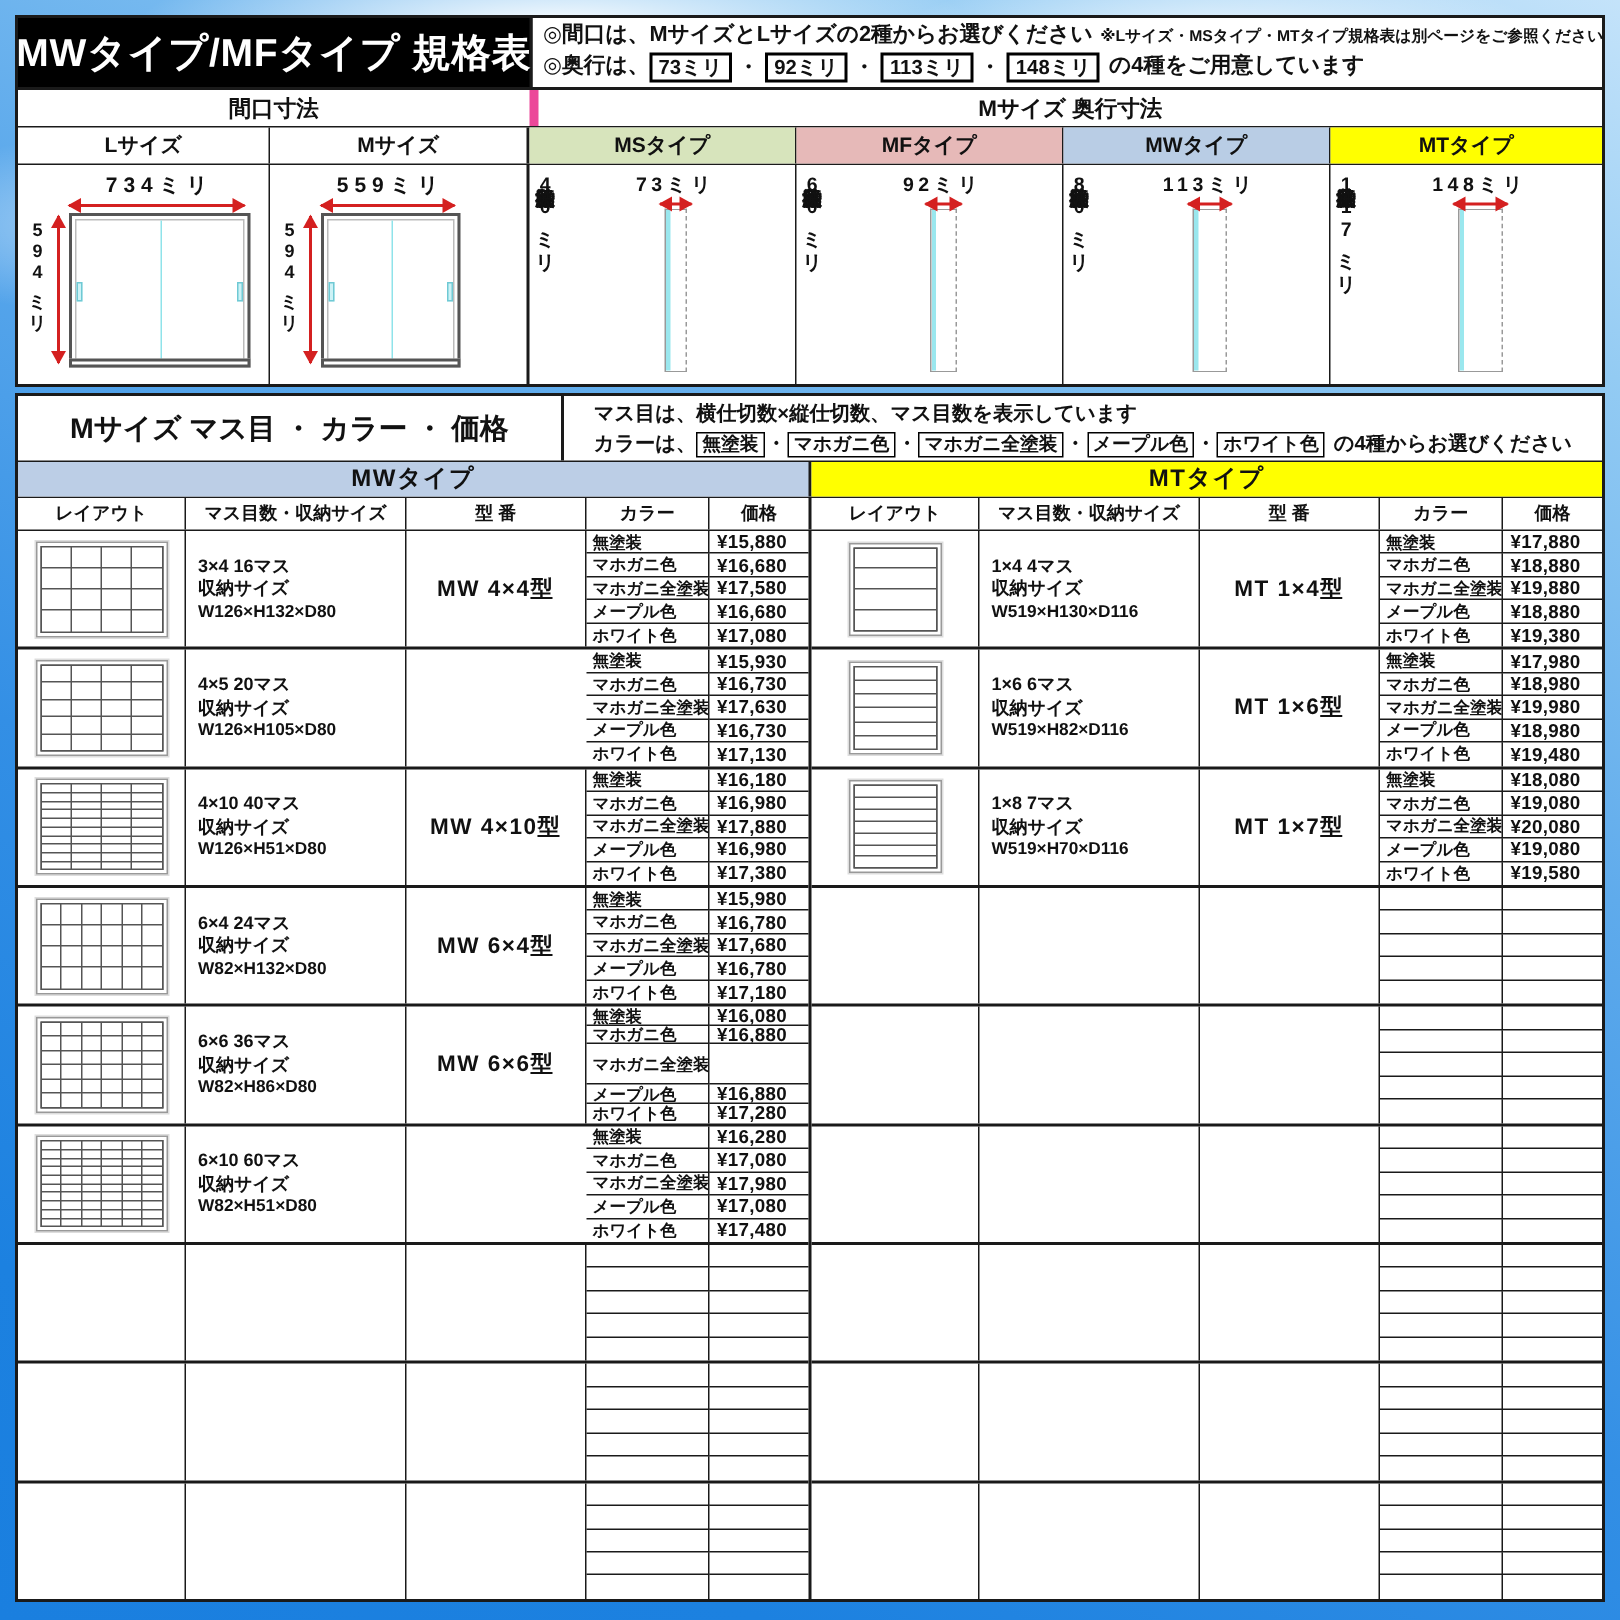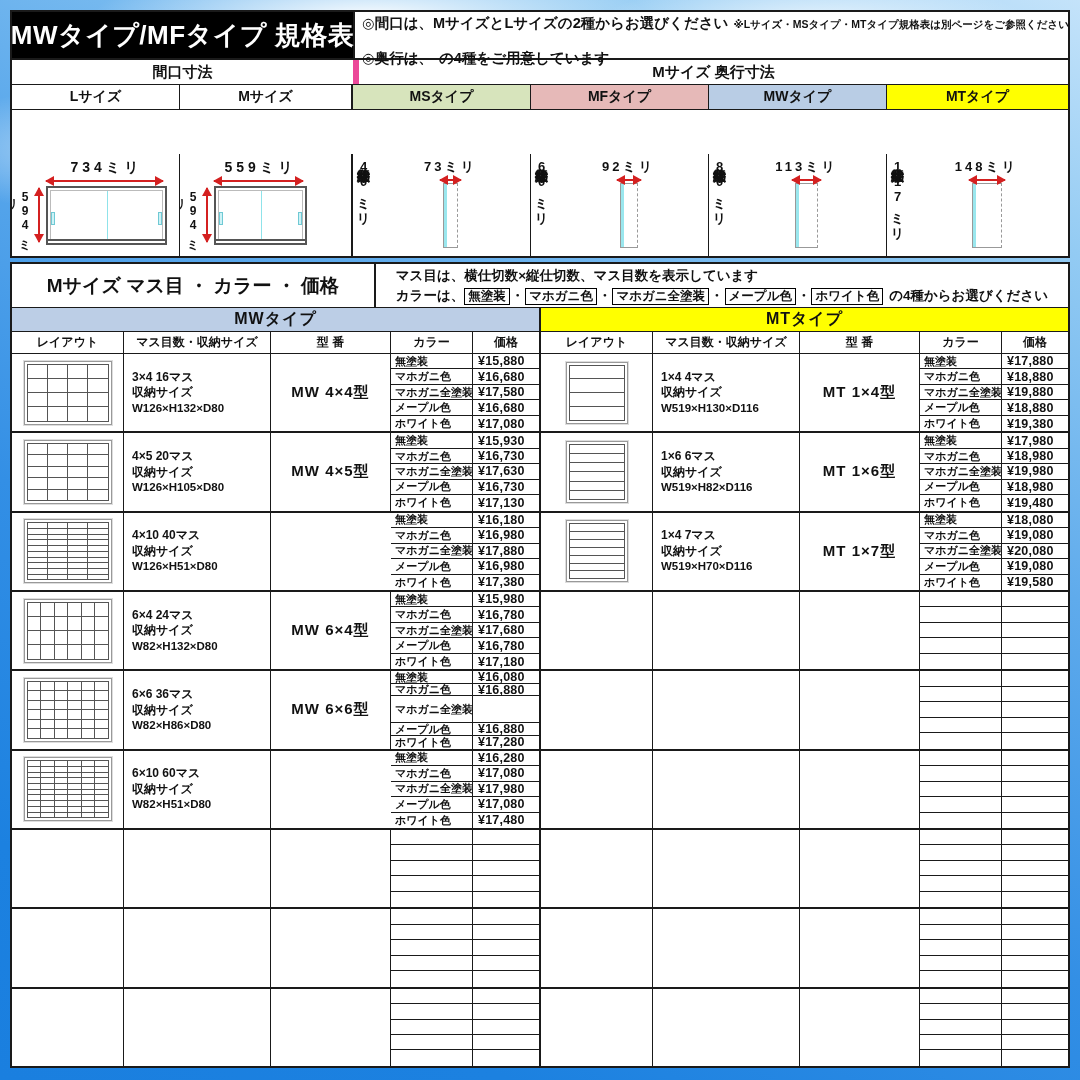--- a/index.html
+++ b/index.html
@@ -17,34 +17,34 @@
   #panel-top{top:10px;height:244px;}
   #panel-bottom{top:262px;height:802px;display:flex;flex-direction:column;}
 
   
   .title-row{height:46px;display:flex;border-bottom:2px solid #1a1a1a;}
   .title-box{width:341px;background:#000;color:#fff;display:flex;align-items:center;justify-content:center;
     font-size:26px;font-weight:bold;border-right:2px solid #1a1a1a;letter-spacing:.5px;white-space:nowrap;}
   .top-notes{flex:1;padding:2px 7px 0;line-height:1.35;}
   .note-l1{font-size:14.5px;font-weight:bold;white-space:nowrap;}
   .ref-note{font-size:10.5px;font-weight:bold;margin-left:5px;}
-  .note-l2{font-size:14.5px;font-weight:bold;margin-top:15px;white-space:nowrap;display:flex;align-items:center;}
+  .note-l2{font-size:14.5px;font-weight:bold;margin-top:1px;white-space:nowrap;display:flex;align-items:center;}
   .boxed{display:inline-block;border:2px solid #000;padding:0 4px;font-size:13.5px;line-height:16px;font-weight:bold;}
   .sep{margin:0 4px;font-weight:bold;}
   .suffix{margin-left:6px;}
 
   .sec-row{height:24px;display:flex;border-bottom:1px solid #1a1a1a;font-weight:bold;font-size:15px;}
   .sec-row>div{display:flex;align-items:center;justify-content:center;}
   .sec-left{width:341px;border-right:6px solid #ec4899;}
   .sec-right{flex:1;}
 
   #type-headers{height:24px;display:flex;border-bottom:1px solid #1a1a1a;font-weight:bold;font-size:14px;}
   .th-cell{display:flex;align-items:center;justify-content:center;border-right:1px solid #1a1a1a;box-sizing:border-box;}
   #diagram-row{display:flex;height:148px;}
-  .diag-cell{border-right:1px solid #1a1a1a;box-sizing:border-box;overflow:hidden;margin-top:44px;}
+  .diag-cell{border-right:1px solid #1a1a1a;box-sizing:border-box;overflow:hidden;}
   .c0{width:168px;} .c1{width:173px;border-right-width:2px;} .c2{width:178px;} .c3{width:178px;} .c4{width:178px;}
   .c5{flex:1;border-right:none !important;}
 
   
   .wdiag{display:grid;grid-template-columns:13px 15px auto;grid-template-rows:16px 11px 1fr;
     height:100%;box-sizing:border-box;padding:5px 4px 10px 6px;justify-content:start;}
   .wd-toplabel{grid-area:1/3;text-align:center;font-size:14px;font-weight:bold;letter-spacing:4px;white-space:nowrap;}
   .wd-toparrow{grid-area:2/3;align-self:center;}
   .wd-vlabel{grid-area:3/1;writing-mode:vertical-rl;text-orientation:upright;font-size:12px;font-weight:bold;line-height:13px;padding-top:4px;}
   .wd-varrow{grid-area:3/2;justify-self:center;}
@@ -128,20 +128,21 @@
 
 <div class="panel" id="panel-top">
   <div class="title-row">
     <div class="title-box">MWタイプ/MFタイプ 規格表</div>
     <div class="top-notes">
       <div class="note-l1">
         <span>◎間口は、MサイズとLサイズの2種からお選びください</span><span class="ref-note">※Lサイズ・MSタイプ・MTタイプ規格表は別ページをご参照ください</span>
       </div>
       <div class="note-l2">
         <span>◎奥行は、</span>
+        <span id="depth-options"><span class="boxed">73ミリ</span><span class="sep">・</span><span class="boxed">92ミリ</span><span class="sep">・</span><span class="boxed">113ミリ</span><span class="sep">・</span><span class="boxed">148ミリ</span></span>
         <span class="suffix">の4種をご用意しています</span>
       </div>
     </div>
   </div>
   <div class="sec-row">
     <div class="sec-left">間口寸法</div>
     <div class="sec-right">Mサイズ 奥行寸法</div>
   </div>
   <div id="type-headers">
       <div class="th-cell c0">Lサイズ</div>
@@ -314,21 +315,20 @@
                 <span class="tgc"></span>
                 <span class="tgc"></span>
               </div>
             </div>
           </div>
           <div class="cell masu-cell">
             <div class="masu-line1">4×5 20マス</div>
             <div class="masu-line2">収納サイズ</div>
             <div class="masu-line3">W126×H105×D80</div>
           </div>
-          <div class="cell model-cell">MW 4×5型</div>
           <div class="cell color-cell r0" style="grid-area: 1 / 4;">無塗装</div>
           <div class="cell color-cell r1" style="grid-area: 2 / 4;">マホガニ色</div>
           <div class="cell color-cell r2" style="grid-area: 3 / 4;">マホガニ全塗装</div>
           <div class="cell color-cell r3" style="grid-area: 4 / 4;">メープル色</div>
           <div class="cell color-cell r4" style="grid-area: 5 / 4;">ホワイト色</div>
           <div class="cell price-cell r0" style="grid-area: 1 / 5;">¥15,930</div>
           <div class="cell price-cell r1" style="grid-area: 2 / 5;">¥16,730</div>
           <div class="cell price-cell r2" style="grid-area: 3 / 5;">¥17,630</div>
           <div class="cell price-cell r3" style="grid-area: 4 / 5;">¥16,730</div>
           <div class="cell price-cell r4" style="grid-area: 5 / 5;">¥17,130</div>
@@ -378,20 +378,21 @@
                 <span class="tgc"></span>
                 <span class="tgc"></span>
               </div>
             </div>
           </div>
           <div class="cell masu-cell">
             <div class="masu-line1">4×10 40マス</div>
             <div class="masu-line2">収納サイズ</div>
             <div class="masu-line3">W126×H51×D80</div>
           </div>
+          <div class="cell model-cell">MW 4×10型</div>
           <div class="cell color-cell r0" style="grid-area: 1 / 4;">無塗装</div>
           <div class="cell color-cell r1" style="grid-area: 2 / 4;">マホガニ色</div>
           <div class="cell color-cell r2" style="grid-area: 3 / 4;">マホガニ全塗装</div>
           <div class="cell color-cell r3" style="grid-area: 4 / 4;">メープル色</div>
           <div class="cell color-cell r4" style="grid-area: 5 / 4;">ホワイト色</div>
           <div class="cell price-cell r0" style="grid-area: 1 / 5;">¥16,180</div>
           <div class="cell price-cell r1" style="grid-area: 2 / 5;">¥16,980</div>
           <div class="cell price-cell r2" style="grid-area: 3 / 5;">¥17,880</div>
           <div class="cell price-cell r3" style="grid-area: 4 / 5;">¥16,980</div>
           <div class="cell price-cell r4" style="grid-area: 5 / 5;">¥17,380</div>
@@ -700,21 +701,21 @@
                 <span class="tgc"></span>
                 <span class="tgc"></span>
                 <span class="tgc"></span>
                 <span class="tgc"></span>
                 <span class="tgc"></span>
                 <span class="tgc"></span>
               </div>
             </div>
           </div>
           <div class="cell masu-cell">
-            <div class="masu-line1">1×4 7マス</div>
+            <div class="masu-line1">1×8 7マス</div>
             <div class="masu-line2">収納サイズ</div>
             <div class="masu-line3">W519×H70×D116</div>
           </div>
           <div class="cell model-cell">MT 1×7型</div>
           <div class="cell color-cell r0" style="grid-area: 1 / 4;">無塗装</div>
           <div class="cell color-cell r1" style="grid-area: 2 / 4;">マホガニ色</div>
           <div class="cell color-cell r2" style="grid-area: 3 / 4;">マホガニ全塗装</div>
           <div class="cell color-cell r3" style="grid-area: 4 / 4;">メープル色</div>
           <div class="cell color-cell r4" style="grid-area: 5 / 4;">ホワイト色</div>
           <div class="cell price-cell r0" style="grid-area: 1 / 5;">¥18,080</div>

